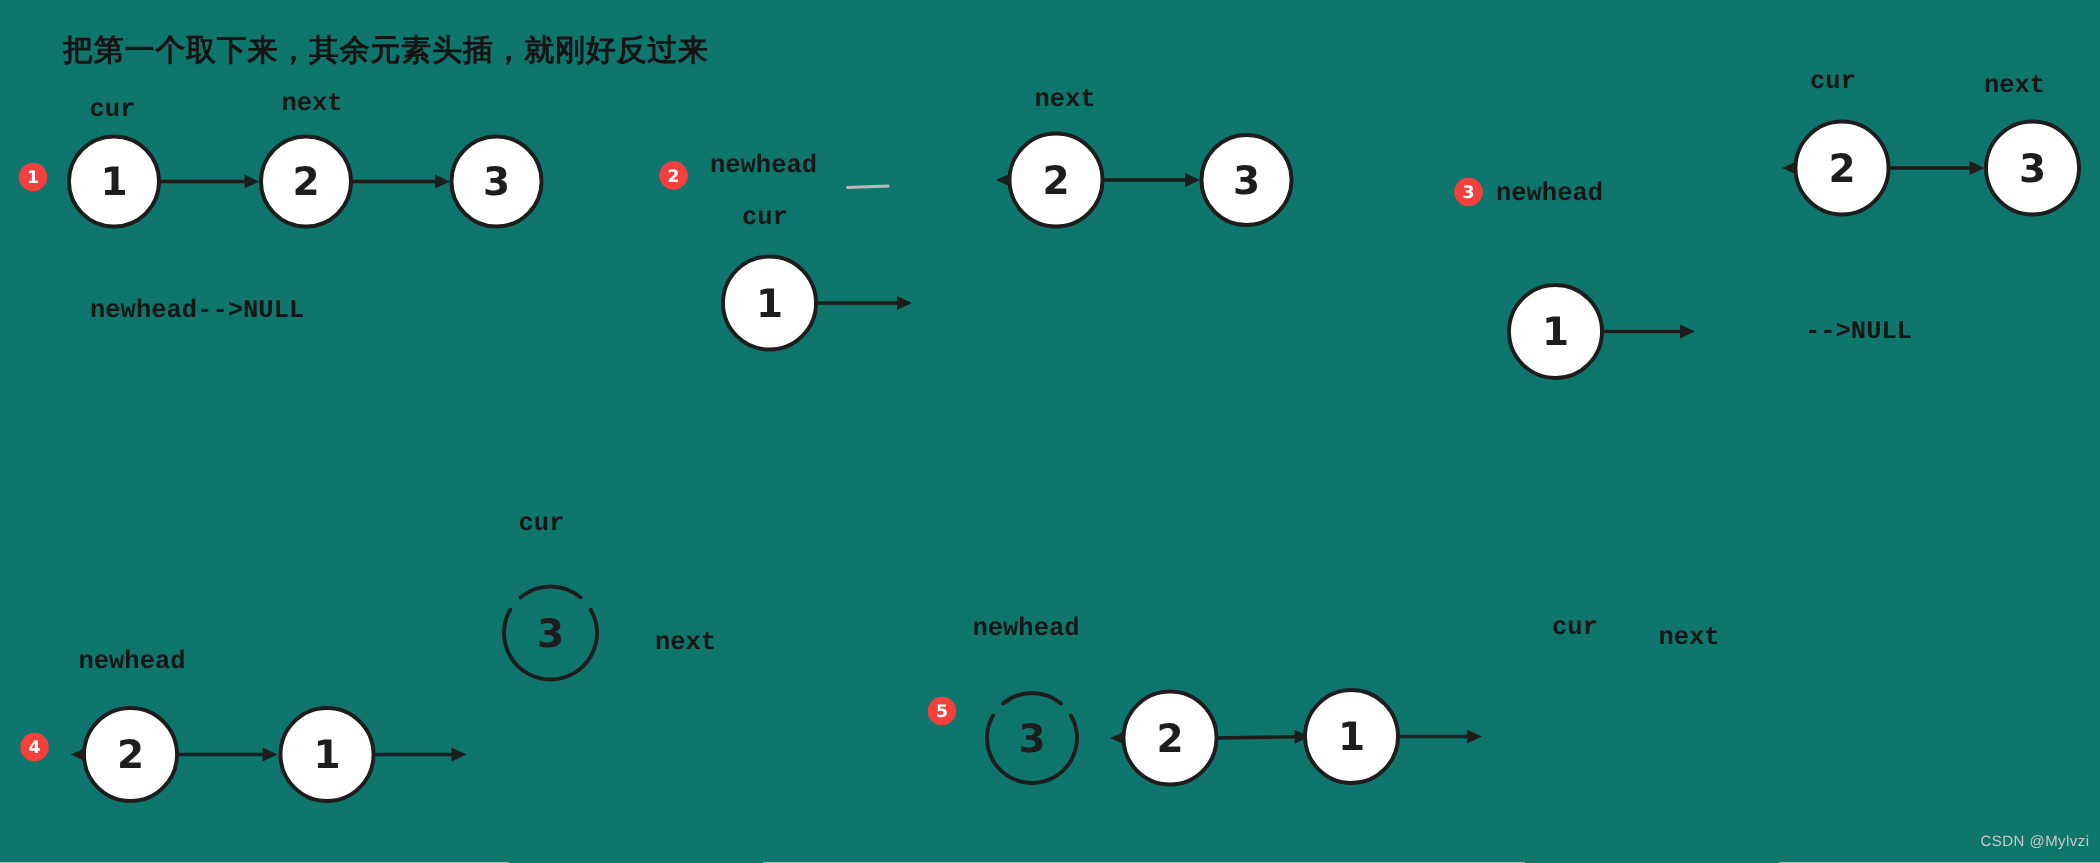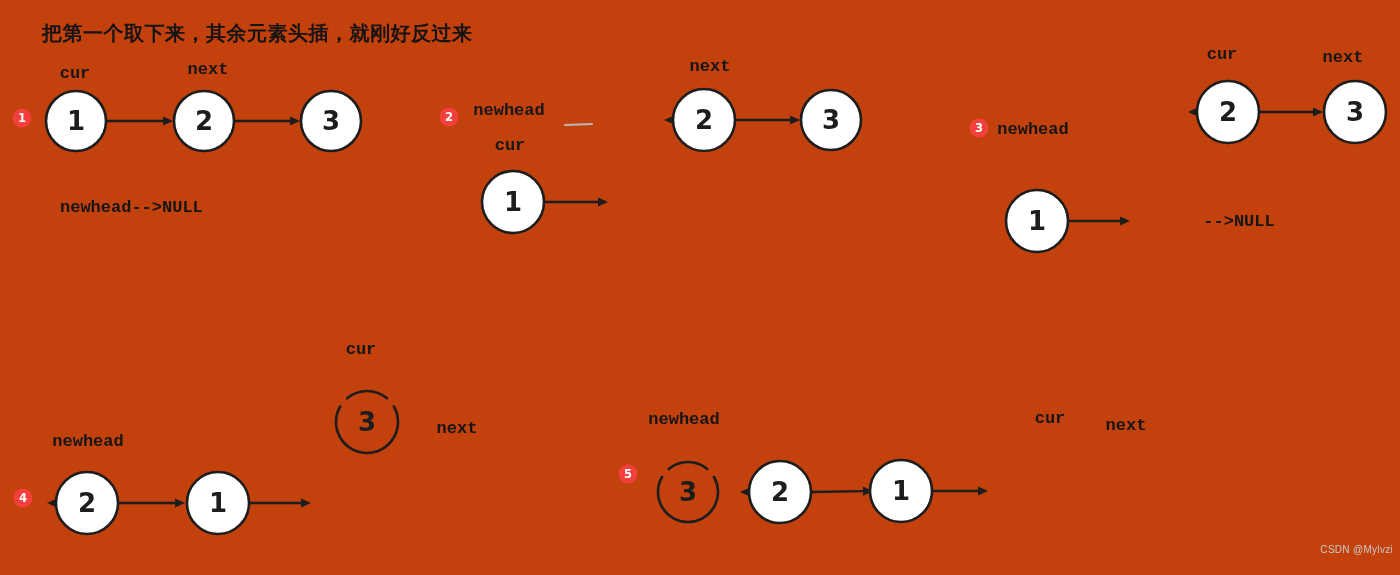--- a/index.html
+++ b/index.html
@@ -8,42 +8,42 @@
     background: #ffffff;
     width: 1400px;
     height: 575px;
     overflow: hidden;
     font-family: "Liberation Sans", sans-serif;
   }
   .canvas {
     position: relative;
     width: 1400px;
     height: 575px;
-    background: #c2410c;
+    background: #0f766e;
   }
   .title {
     position: absolute;
     left: 42px;
     top: 20px;
     font-family: "DejaVu Serif", "Liberation Serif", serif;
     font-weight: bold;
     font-size: 20px;
     letter-spacing: 0.5px;
     color: #141414;
     white-space: nowrap;
   }
   #diagram-svg {
     position: absolute;
     left: 0;
     top: 0;
   }
   .watermark {
     position: absolute;
     right: 7px;
-    bottom: 20px;
+    bottom: 8px;
     font-size: 10px;
     color: #c9c9c9;
     font-family: "Liberation Sans", sans-serif;
     letter-spacing: 0.3px;
   }
   text { user-select: none; }
 </style>
 </head>
 <body>
 

